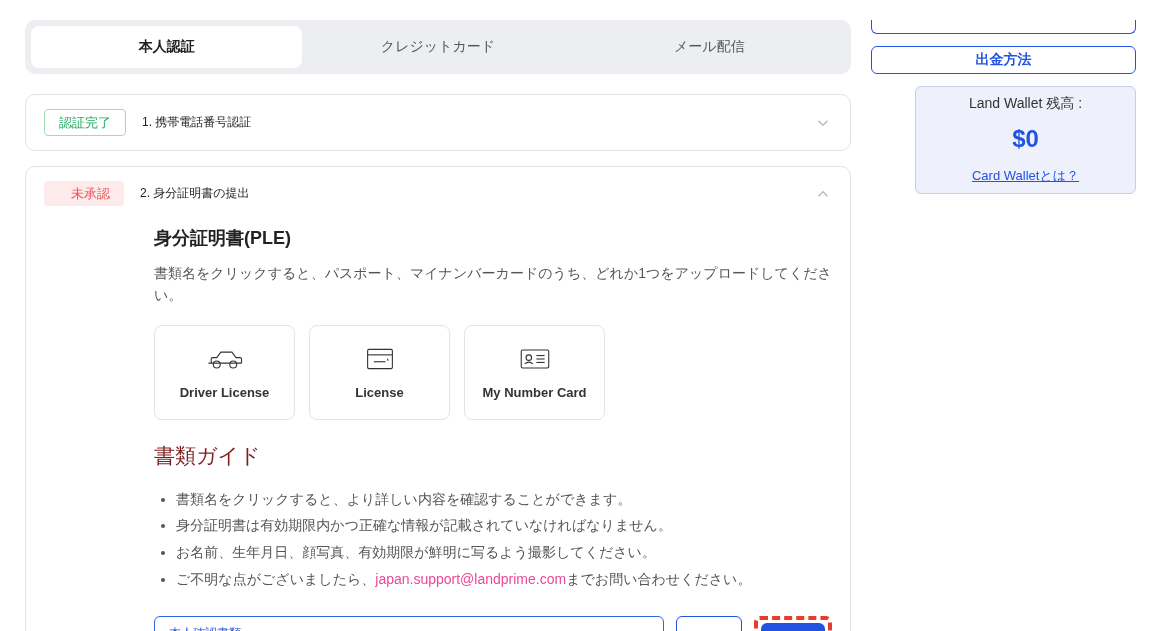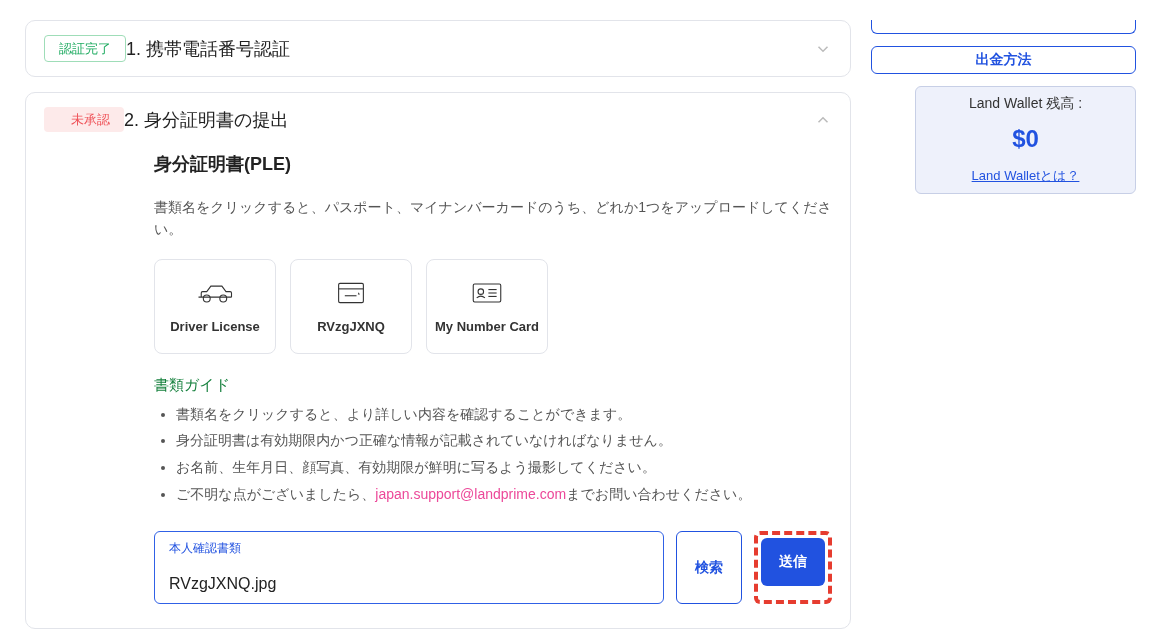--- a/index.html
+++ b/index.html
@@ -49,21 +49,21 @@
 
     
     .step {
       border: 1px solid #e2e4ea;
       border-radius: 10px;
       margin-bottom: 15px;
     }
     .step-header {
       display: flex;
       align-items: center;
-      gap: 0;
+      gap: 16px;
       padding: 14px 18px;
       cursor: pointer;
     }
     .step-badge {
       display: inline-block;
       padding: 6px 14px;
       border-radius: 4px;
       font-size: 13px;
       line-height: 1;
     }
@@ -72,52 +72,52 @@
       border: 1px solid #9fddb8;
       background: #fff;
     }
     .badge-pending {
       color: #ef5258;
       background: #fdeaea;
       padding-left: 27px;
     }
     .step-title {
       flex: 1;
-      font-size: 18px;
+      font-size: 12px;
       color: #222;
     }
     .chevron {
       color: #bbb;
       display: inline-flex;
     }
     .chevron svg { width: 18px; height: 18px; }
 
     .step-body {
       padding: 6px 18px 24px 128px;
     }
     .section-heading {
       font-size: 18px;
       font-weight: 700;
       color: #222;
-      margin-bottom: 20px;
+      margin-bottom: 12px;
     }
     .section-desc {
       color: #555;
       margin-bottom: 18px;
       line-height: 1.6;
     }
 
     
     .doc-cards {
       display: flex;
       gap: 14px;
       margin-bottom: 22px;
     }
     .doc-card {
-      width: 122px;
+      width: 141px;
       height: 95px;
       border: 1px solid #e2e4ea;
       border-radius: 8px;
       display: flex;
       flex-direction: column;
       align-items: center;
       justify-content: center;
       gap: 8px;
       cursor: pointer;
       color: #333;
@@ -131,23 +131,23 @@
       stroke-width: 1.6;
     }
     .doc-card-label {
       font-size: 13px;
       font-weight: 600;
       text-align: center;
       line-height: 1.25;
     }
 
     .sub-heading {
-      font-size: 15px;
-      color: #15803d;
-      margin-bottom: 6px;
+      font-size: 21px;
+      color: #7f1d1d;
+      margin-bottom: 16px;
     }
     .guide-list {
       list-style: disc;
       padding-left: 22px;
       margin-bottom: 24px;
       color: #555;
     }
     .guide-list li { line-height: 1.9; }
     .guide-list a {
       color: #ec4899;
@@ -248,20 +248,25 @@
       text-decoration: underline;
       cursor: pointer;
     }
   </style>
 </head>
 <body>
 
 <div class="container">
   <div class="main-col">
 
+    <div class="tabs">
+      <div class="tab active">本人認証</div>
+      <div class="tab">クレジットカード</div>
+      <div class="tab">メール配信</div>
+    </div>
 
     <div class="step">
       <div class="step-header">
         <span class="step-badge badge-done">認証完了</span>
         <span class="step-title">1. 携帯電話番号認証</span>
         <span class="chevron">
           <svg viewBox="0 0 24 24" fill="none" stroke="currentColor" stroke-width="2">
               <polyline points="6 9 12 15 18 9"></polyline>
             </svg>
         </span>
@@ -296,21 +301,21 @@
           </div>
           <div class="doc-card">
             <span>
               <svg viewBox="0 0 64 40">
                 <rect x="14" y="6" width="36" height="28" rx="2"></rect>
                 <line x1="14" y1="14" x2="50" y2="14"></line>
                 <line x1="23" y1="24" x2="40" y2="24"></line>
                 <polygon points="43,19 45,22 42,22" fill="#333" stroke="none"></polygon>
               </svg>
             </span>
-            <div class="doc-card-label">RVzgJXNQ</div>
+            <div class="doc-card-label">License</div>
           </div>
           <div class="doc-card">
             <span>
               <svg viewBox="0 0 64 40">
                 <rect x="12" y="7" width="40" height="26" rx="2"></rect>
                 <circle cx="23" cy="18" r="4"></circle>
                 <path d="M17 27 q6-5 12 0"></path>
                 <line x1="34" y1="15" x2="46" y2="15"></line>
                 <line x1="34" y1="20" x2="46" y2="20"></line>
                 <line x1="34" y1="25" x2="46" y2="25"></line>
@@ -345,16 +350,16 @@
     </div>
 
   </div>
 
   <div class="side-col">
     <div class="side-box-top-cut"></div>
     <div class="side-box-hollow">出金方法</div>
     <div class="wallet-box">
       <div class="wallet-title">Land Wallet 残高 :</div>
       <div class="wallet-amount">$0</div>
-      <a class="wallet-link">Land Walletとは？</a>
+      <a class="wallet-link">Card Walletとは？</a>
     </div>
   </div>
 </div>
 
 </body></html>

